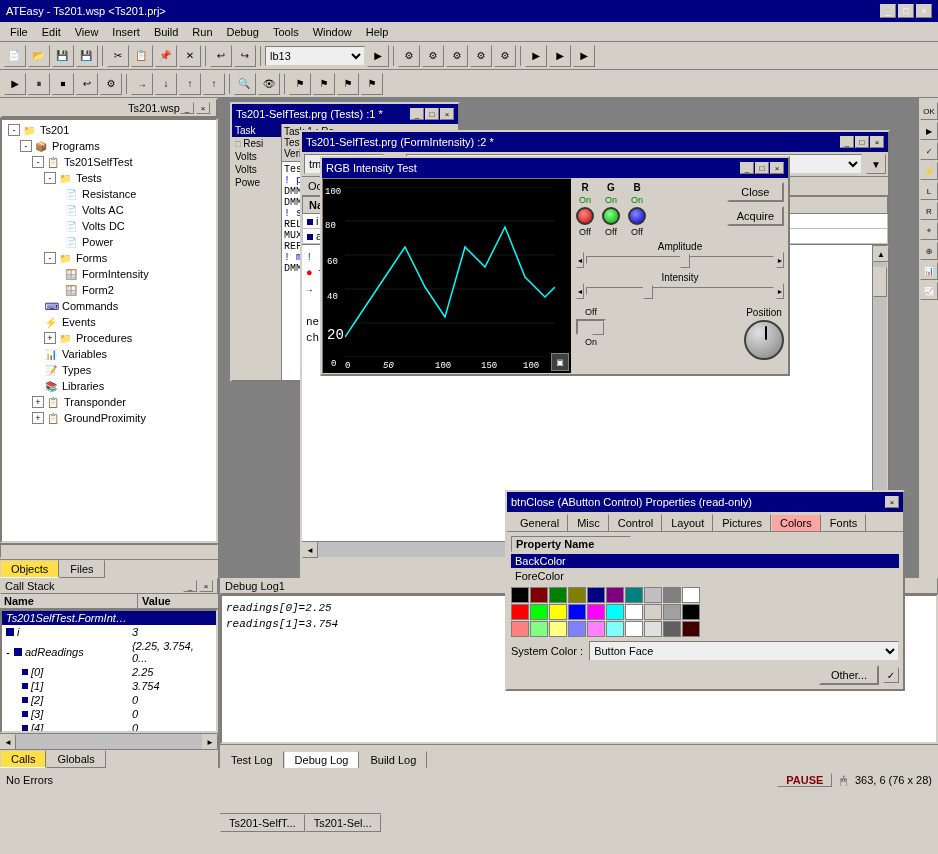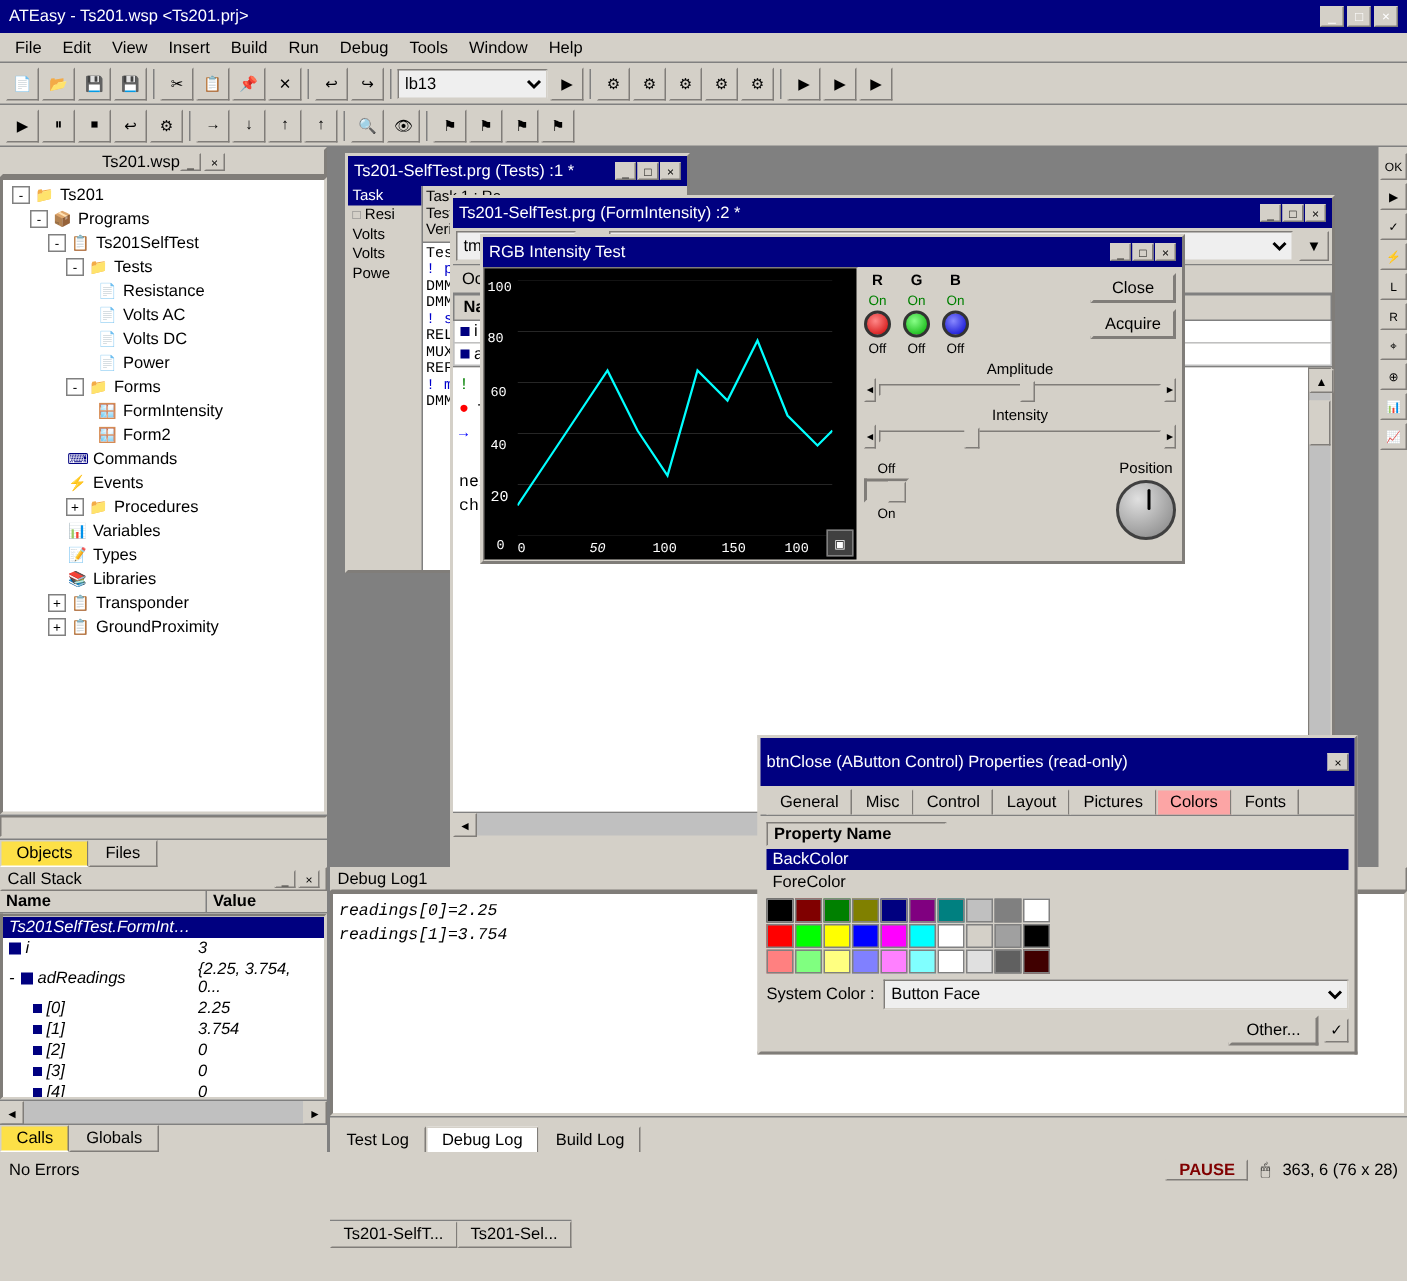--- a/index.html
+++ b/index.html
@@ -16,21 +16,21 @@
     
     
     .toolbar { background: #d4d0c8; border-bottom: 1px solid #808080; padding: 2px 4px; display: flex; align-items: center; gap: 2px; height: 28px; flex-wrap: wrap; }
     .toolbar2 { height: 28px; }
     .tb-btn { width: 22px; height: 22px; background: #d4d0c8; border: 1px outset #d4d0c8; font-size: 10px; display: flex; align-items: center; justify-content: center; cursor: pointer; }
     .tb-sep { width: 1px; height: 20px; background: #808080; margin: 0 2px; }
     .tb-combo { height: 20px; font-size: 11px; width: 100px; border: 1px inset #d4d0c8; }
     
     
     .left-panel { width: 220px; border-right: 2px solid #808080; display: flex; flex-direction: column; background: #d4d0c8; min-height: 0; }
-    .panel-title { background: #d4d0c8; border: 2px outset #d4d0c8; padding: 2px 6px; font-size: 11px; display: flex; justify-content: center; align-items: center; }
+    .panel-title { background: #d4d0c8; border: 2px outset #d4d0c8; padding: 2px 6px; font-size: 11px; display: flex; justify-content: flex-end; align-items: center; }
     .panel-title-btn { width: 14px; height: 12px; background: #d4d0c8; border: 1px outset #d4d0c8; font-size: 8px; display: flex; align-items: center; justify-content: center; cursor: pointer; }
     .tree-panel { flex: 1; background: white; border: 2px inset #d4d0c8; overflow: auto; padding: 2px; }
     .tree-item { display: flex; align-items: center; padding: 1px 0; cursor: pointer; white-space: nowrap; font-size: 11px; }
     .tree-indent { display: inline-block; }
     .tree-expand { width: 12px; height: 12px; border: 1px solid #808080; background: white; display: inline-flex; align-items: center; justify-content: center; font-size: 9px; margin-right: 2px; cursor: pointer; flex-shrink: 0; color: black; }
     .tree-icon { width: 16px; height: 14px; margin-right: 2px; display: inline-flex; align-items: center; justify-content: center; flex-shrink: 0; }
     .icon-folder { color: #ffcc00; font-size: 10px; }
     
     
     .panel-tabs { display: flex; border-top: 1px solid #808080; }
@@ -71,21 +71,21 @@
     
     .bottom-tabs { display: flex; border-top: 1px solid #808080; height: 24px; align-items: flex-end; }
     .bottom-tab { padding: 2px 10px; font-size: 11px; cursor: pointer; background: #d4d0c8; border: 1px outset #d4d0c8; border-bottom: none; }
     .bottom-tab.active { background: white; }
     
     
     .rgb-win { position: absolute; background: #d4d0c8; border: 2px outset #d4d0c8; }
     
     
     .props-dialog { position: absolute; background: #d4d0c8; border: 2px outset #d4d0c8; }
-    .props-title { background: #000080; color: white; padding: 16px 4px; font-size: 11px; display: flex; justify-content: space-between; align-items: center; height: 20px; }
+    .props-title { background: #000080; color: white; padding: 4px 4px; font-size: 11px; display: flex; justify-content: space-between; align-items: center; height: 20px; }
     .props-tabs { display: flex; border-bottom: 1px solid #808080; padding-top: 2px; padding-left: 4px; }
     .props-tab { padding: 2px 8px; font-size: 11px; border: 1px outset #d4d0c8; border-bottom: none; cursor: pointer; background: #d4d0c8; }
     .props-tab.active { background: #fca5a5; }
     .props-content { padding: 4px; }
     .color-swatch { width: 18px; height: 16px; border: 1px solid #808080; cursor: pointer; }
     
     .scrollbar-v { width: 16px; background: #d4d0c8; border: 1px inset #d4d0c8; display: flex; flex-direction: column; }
     .scrollbar-btn { width: 16px; height: 16px; background: #d4d0c8; border: 1px outset #d4d0c8; display: flex; align-items: center; justify-content: center; font-size: 8px; cursor: pointer; }
     .scrollbar-track { flex: 1; background: #c0c0c0; position: relative; }
     .scrollbar-thumb { width: 14px; height: 30px; background: #d4d0c8; border: 1px outset #d4d0c8; position: absolute; top: 5px; }
@@ -470,37 +470,37 @@
         </div>
       </div>
       <div style="display:flex; height:calc(100% - 20px);">
 
         <div style="width:250px; background:black; border:1px inset #d4d0c8; position:relative; padding:4px;">
 
           <div style="position:absolute; left:2px; top:8px; color:white; font-size:9px; font-family:'Courier New';">100</div>
           <div style="position:absolute; left:2px; top:42px; color:white; font-size:9px; font-family:'Courier New';">80</div>
           <div style="position:absolute; left:4px; top:78px; color:white; font-size:9px; font-family:'Courier New';">60</div>
           <div style="position:absolute; left:4px; top:113px; color:white; font-size:9px; font-family:'Courier New';">40</div>
-          <div style="position:absolute; left:4px; top:148px; color:white; font-size:10px; font-family:'Courier New';">20</div>
+          <div style="position:absolute; left:4px; top:148px; color:white; font-size:14px; font-family:'Courier New';">20</div>
           <div style="position:absolute; left:8px; top:180px; color:white; font-size:9px; font-family:'Courier New';">0</div>
 
           <svg style="position:absolute; left:22px; top:8px; width:210px; height:170px;">
 
             <line x1="0" y1="0" x2="210" y2="0" stroke="#333" stroke-width="0.5"></line>
             <line x1="0" y1="34" x2="210" y2="34" stroke="#333" stroke-width="0.5"></line>
             <line x1="0" y1="68" x2="210" y2="68" stroke="#333" stroke-width="0.5"></line>
             <line x1="0" y1="102" x2="210" y2="102" stroke="#333" stroke-width="0.5"></line>
             <line x1="0" y1="136" x2="210" y2="136" stroke="#333" stroke-width="0.5"></line>
             <line x1="0" y1="170" x2="210" y2="170" stroke="#333" stroke-width="0.5"></line>
 
             <polyline points="0,150 20,120 40,90 60,60 80,100 100,130 120,60 140,80 160,40 180,90 200,110 210,100" fill="none" stroke="#00ffff" stroke-width="1.5"></polyline>
           </svg>
 
           <div style="position:absolute; left:22px; bottom:2px; color:white; font-size:9px; font-family:'Courier New';">0</div>
-          <div style="position:absolute; left:70px; bottom:2px; color:white; font-size:9px; font-family:'Courier New';font-style:italic;">50</div>
+          <div style="position:absolute; left:60px; bottom:2px; color:white; font-size:9px; font-family:'Courier New';font-style:italic;">50</div>
           <div style="position:absolute; left:112px; bottom:2px; color:white; font-size:9px; font-family:'Courier New';">100</div>
           <div style="position:absolute; left:158px; bottom:2px; color:white; font-size:9px; font-family:'Courier New';">150</div>
           <div style="position:absolute; left:200px; bottom:2px; color:white; font-size:9px; font-family:'Courier New';">100</div>
 
           <div style="position:absolute; bottom:2px; right:2px; width:18px; height:18px; background:#404040; border:1px solid #808080; display:flex; align-items:center; justify-content:center;">
             <span style="color:white; font-size:8px;">▣</span>
           </div>
         </div>
 
         <div style="flex:1; padding:4px; display:flex; flex-direction:column; gap:4px; background:#d4d0c8;">

